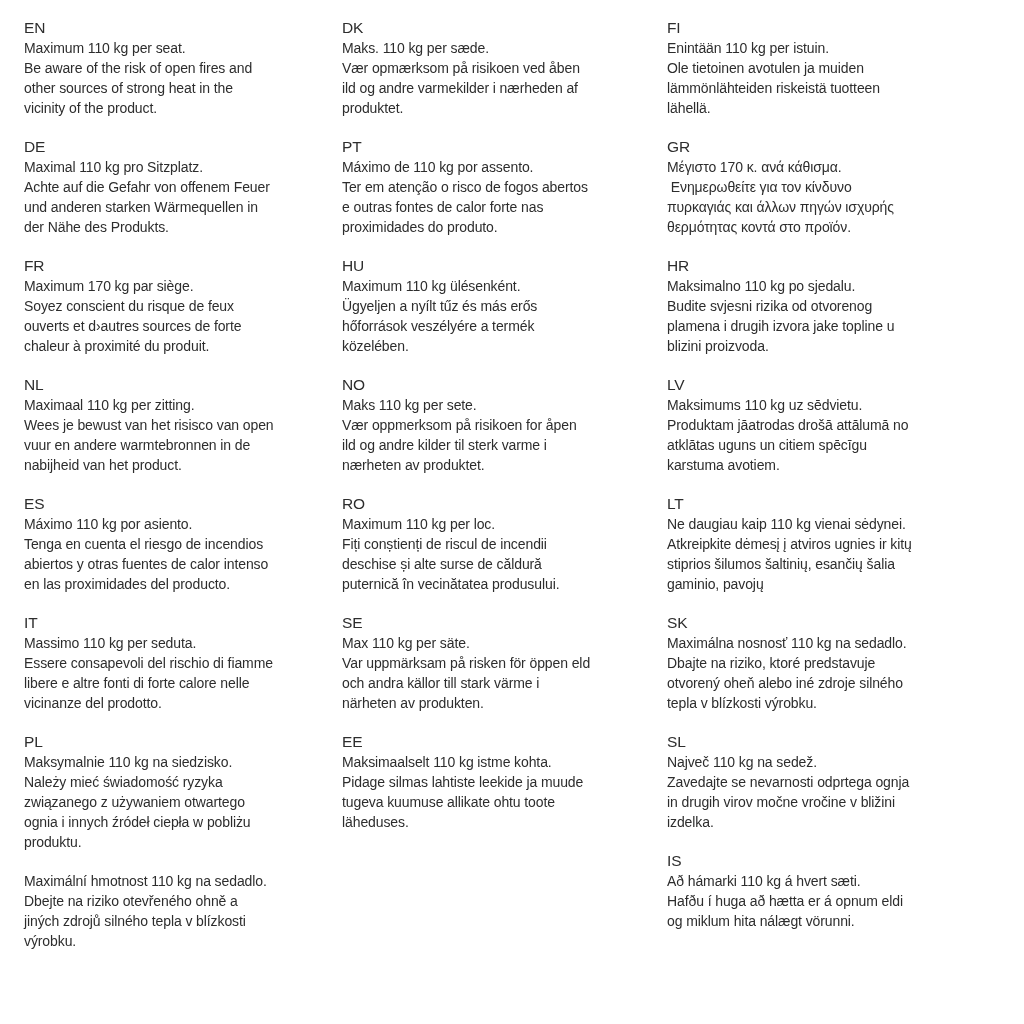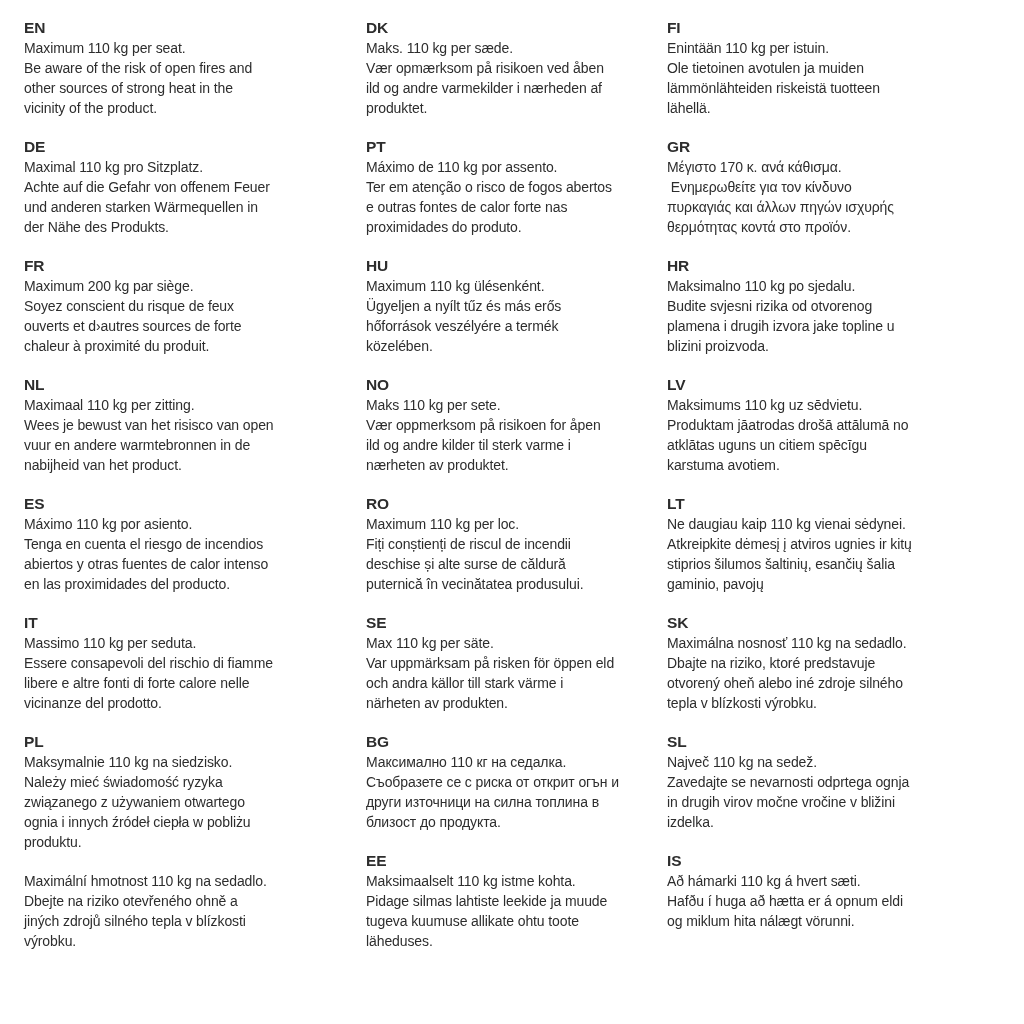--- a/index.html
+++ b/index.html
@@ -18,29 +18,29 @@
     position: absolute;
     inset: 0;
     background: #ffffff;
   }
   .col {
     position: absolute;
     top: 18px;
     width: 332px;
   }
   #col-0 { left: 24px; }
-  #col-1 { left: 366px; }
+  #col-1 { left: 342px; }
   #col-2 { left: 667px; }
   .lang-section {
     margin: 0 0 19px 0;
   }
   .lang-code {
     margin: 0;
     font-size: 15.5px;
-    font-weight: 700;
+    font-weight: 400;
     line-height: 20px;
     color: #2d2d2d;
     letter-spacing: -0.1px;
   }
   .lang-text {
     margin: 0;
     font-size: 14px;
     font-weight: 400;
     line-height: 20px;
     color: #2d2d2d;
@@ -62,21 +62,21 @@
       </section>
       <section class="lang-section">
         <h3 class="lang-code">DE</h3>
         <p class="lang-text">Maximal 110 kg pro Sitzplatz.
 Achte auf die Gefahr von offenem Feuer
 und anderen starken Wärmequellen in
 der Nähe des Produkts.</p>
       </section>
       <section class="lang-section">
         <h3 class="lang-code">FR</h3>
-        <p class="lang-text">Maximum 200 kg par siège.
+        <p class="lang-text">Maximum 170 kg par siège.
 Soyez conscient du risque de feux
 ouverts et d›autres sources de forte
 chaleur à proximité du produit.</p>
       </section>
       <section class="lang-section">
         <h3 class="lang-code">NL</h3>
         <p class="lang-text">Maximaal 110 kg per zitting.
 Wees je bewust van het risisco van open
 vuur en andere warmtebronnen in de
 nabijheid van het product.</p>
@@ -147,27 +147,20 @@
 puternică în vecinătatea produsului.</p>
       </section>
       <section class="lang-section">
         <h3 class="lang-code">SE</h3>
         <p class="lang-text">Max 110 kg per säte.
 Var uppmärksam på risken för öppen eld
 och andra källor till stark värme i
 närheten av produkten.</p>
       </section>
       <section class="lang-section">
-        <h3 class="lang-code">BG</h3>
-        <p class="lang-text">Максимално 110 кг на седалка.
-Съобразете се с риска от открит огън и
-други източници на силна топлина в
-близост до продукта.</p>
-      </section>
-      <section class="lang-section">
         <h3 class="lang-code">EE</h3>
         <p class="lang-text">Maksimaalselt 110 kg istme kohta.
 Pidage silmas lahtiste leekide ja muude
 tugeva kuumuse allikate ohtu toote
 läheduses.</p>
       </section>
     </div>
   <div class="col" id="col-2">
       <section class="lang-section">
         <h3 class="lang-code">FI</h3>

